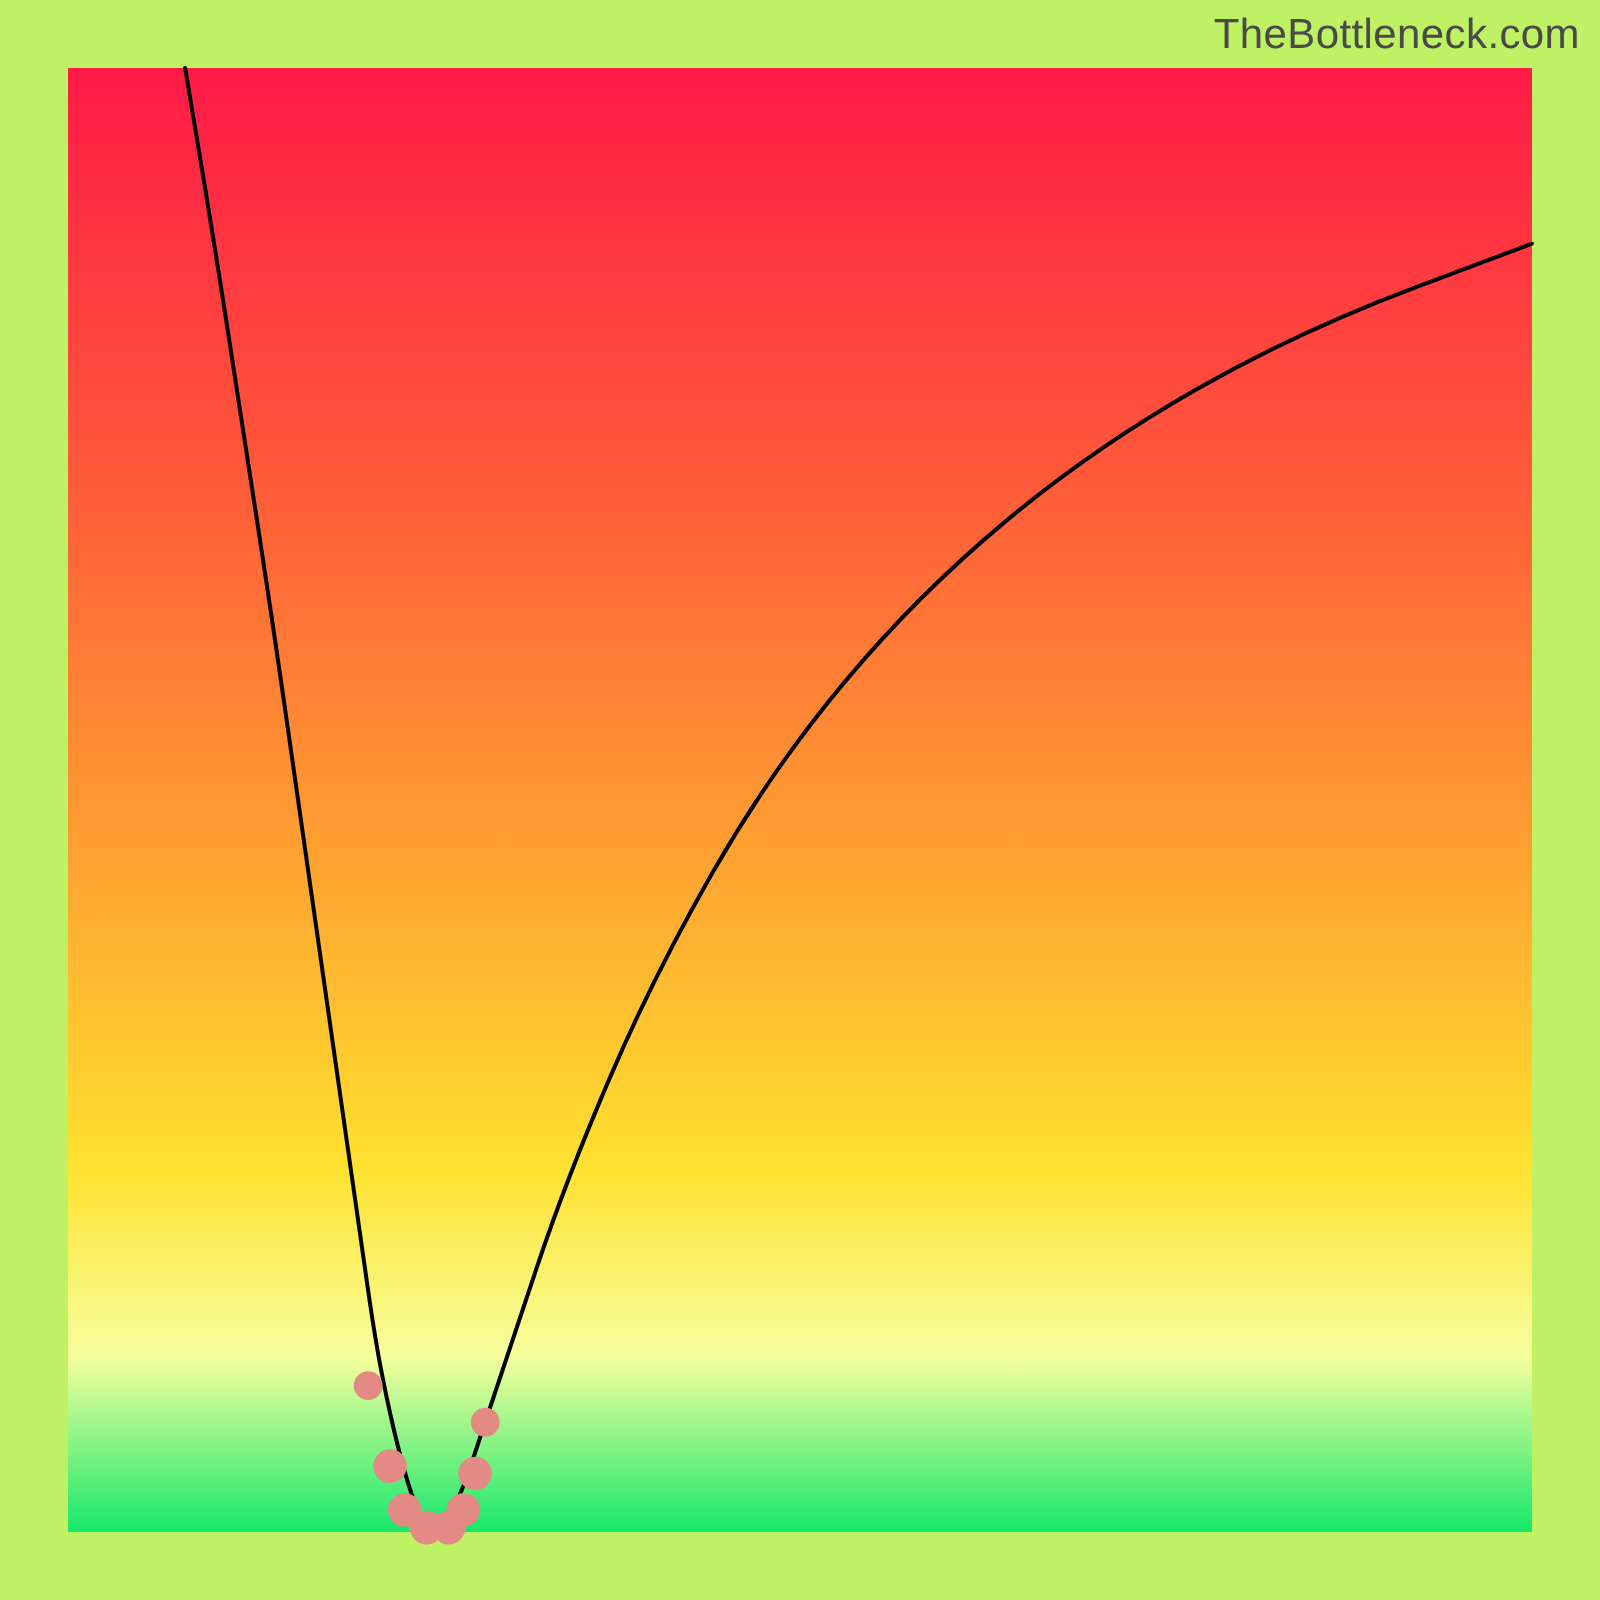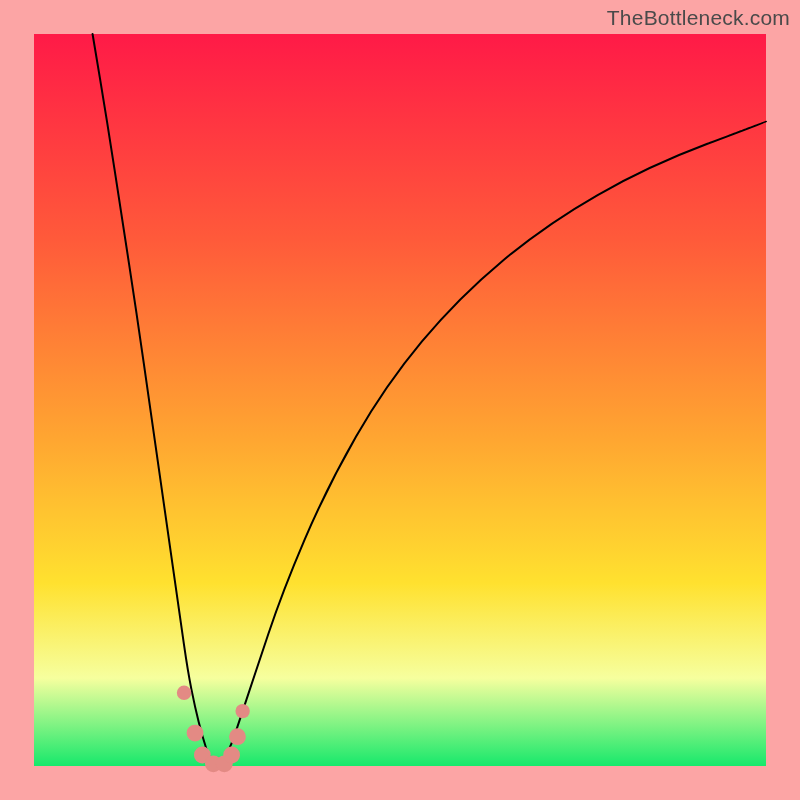--- a/index.html
+++ b/index.html
@@ -10,21 +10,21 @@
     background: #000;
     overflow: hidden;
     font-family: Arial, Helvetica, sans-serif;
   }
   .frame {
     position: absolute;
     left: 0;
     top: 0;
     width: 800px;
     height: 800px;
-    background: #fca5a5;
+    background: #bef264;
   }
   .plot {
     position: absolute;
     left: 34px;
     top: 34px;
     width: 732px;
     height: 732px;
     
     background: linear-gradient(
       to bottom,

